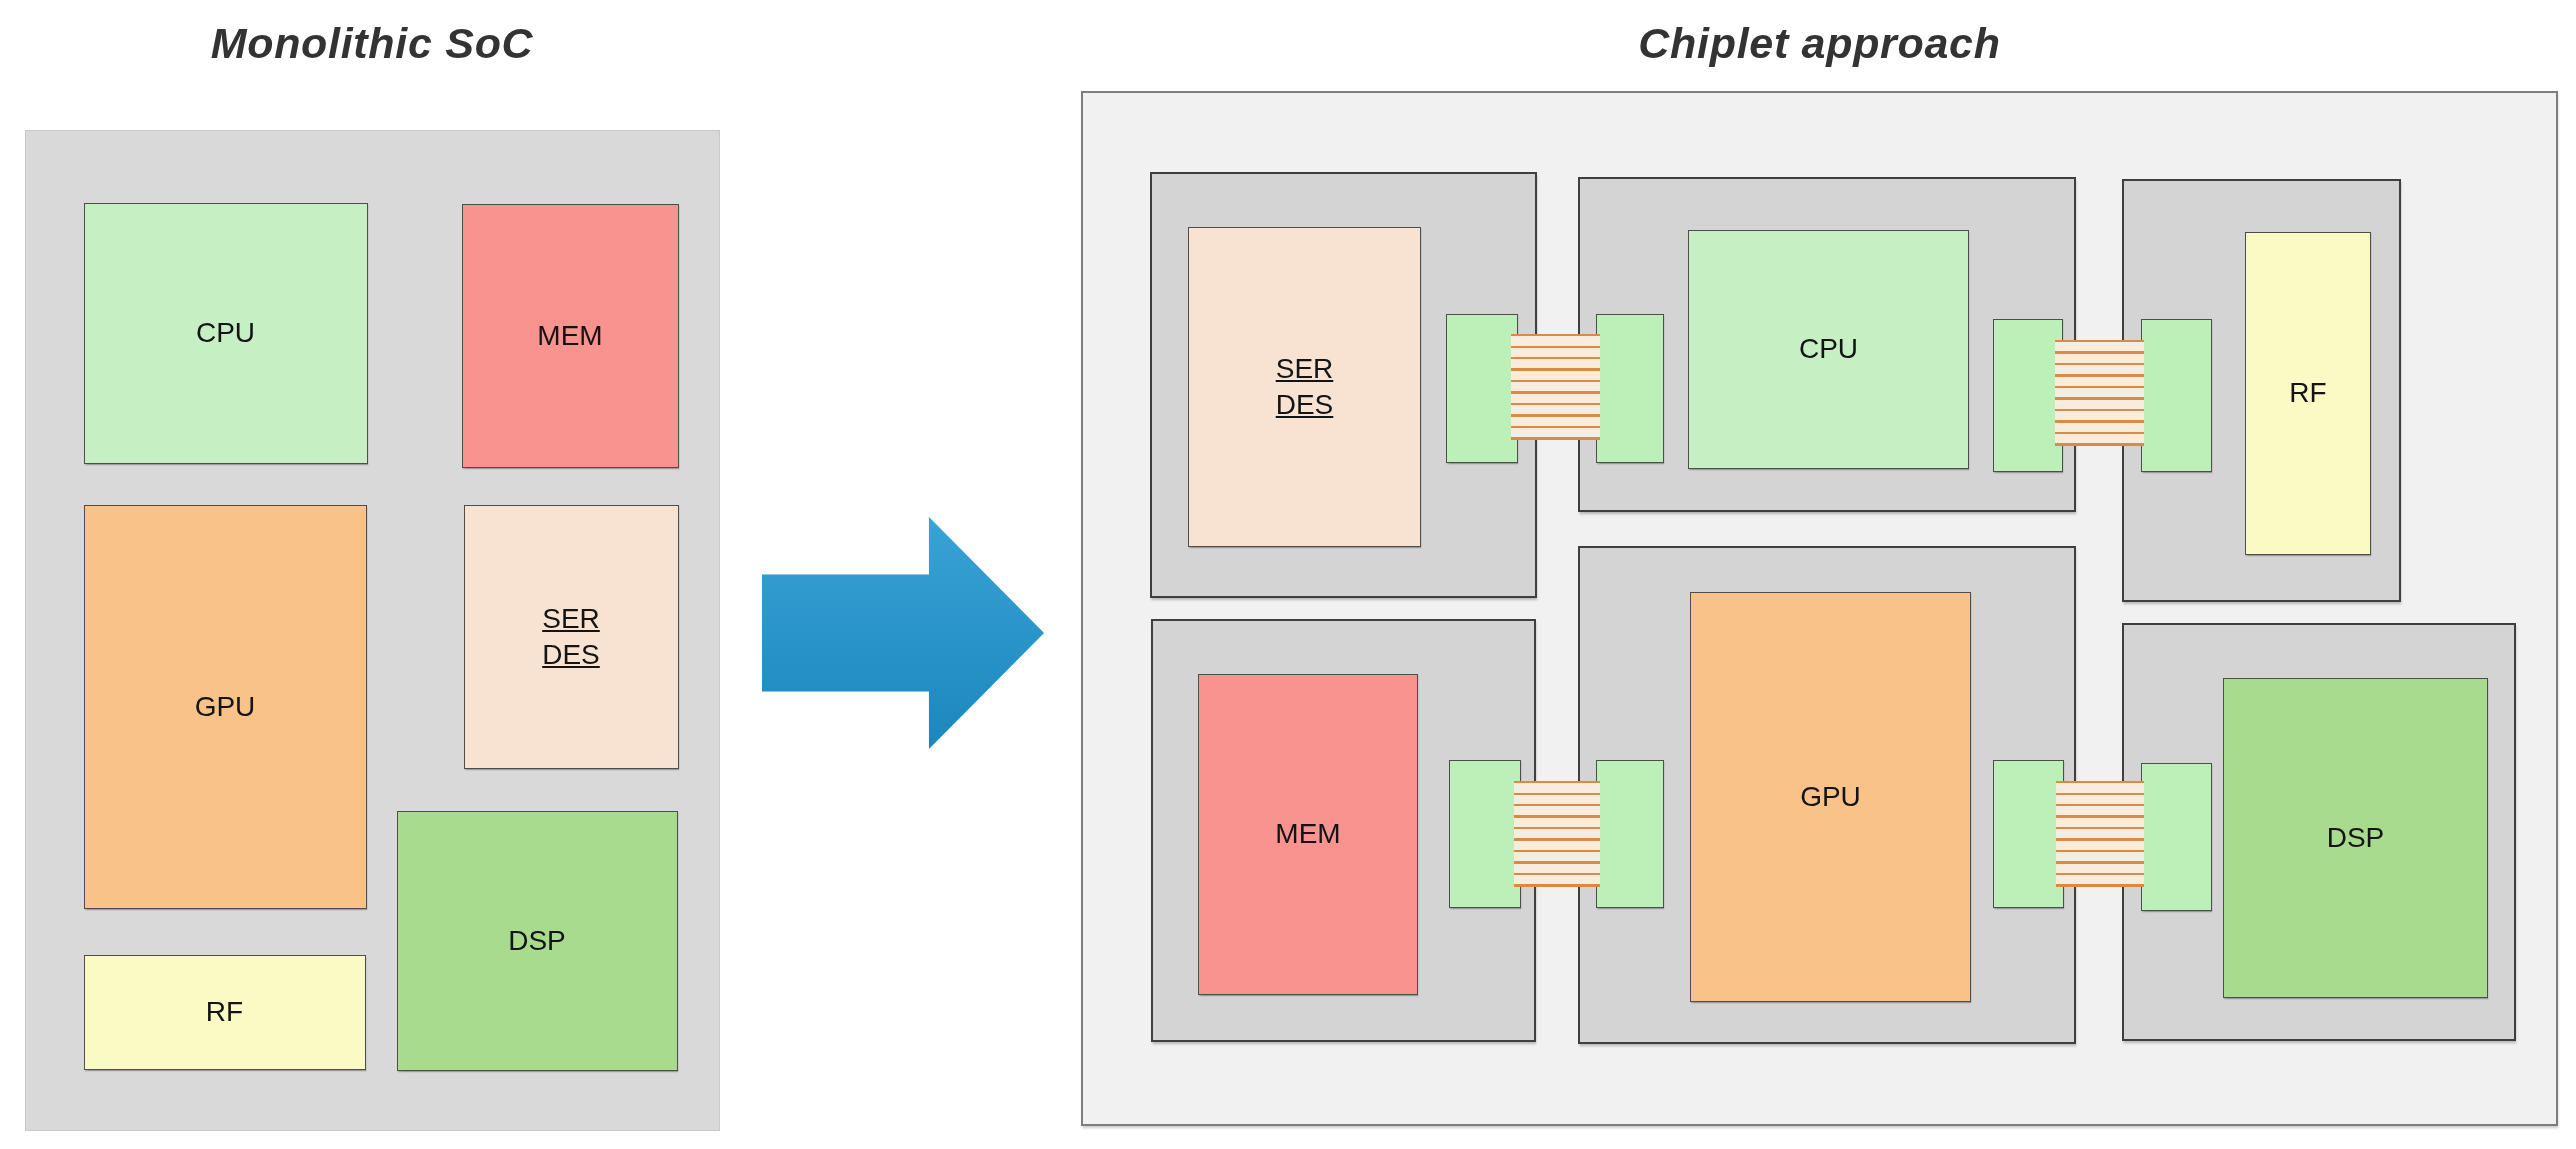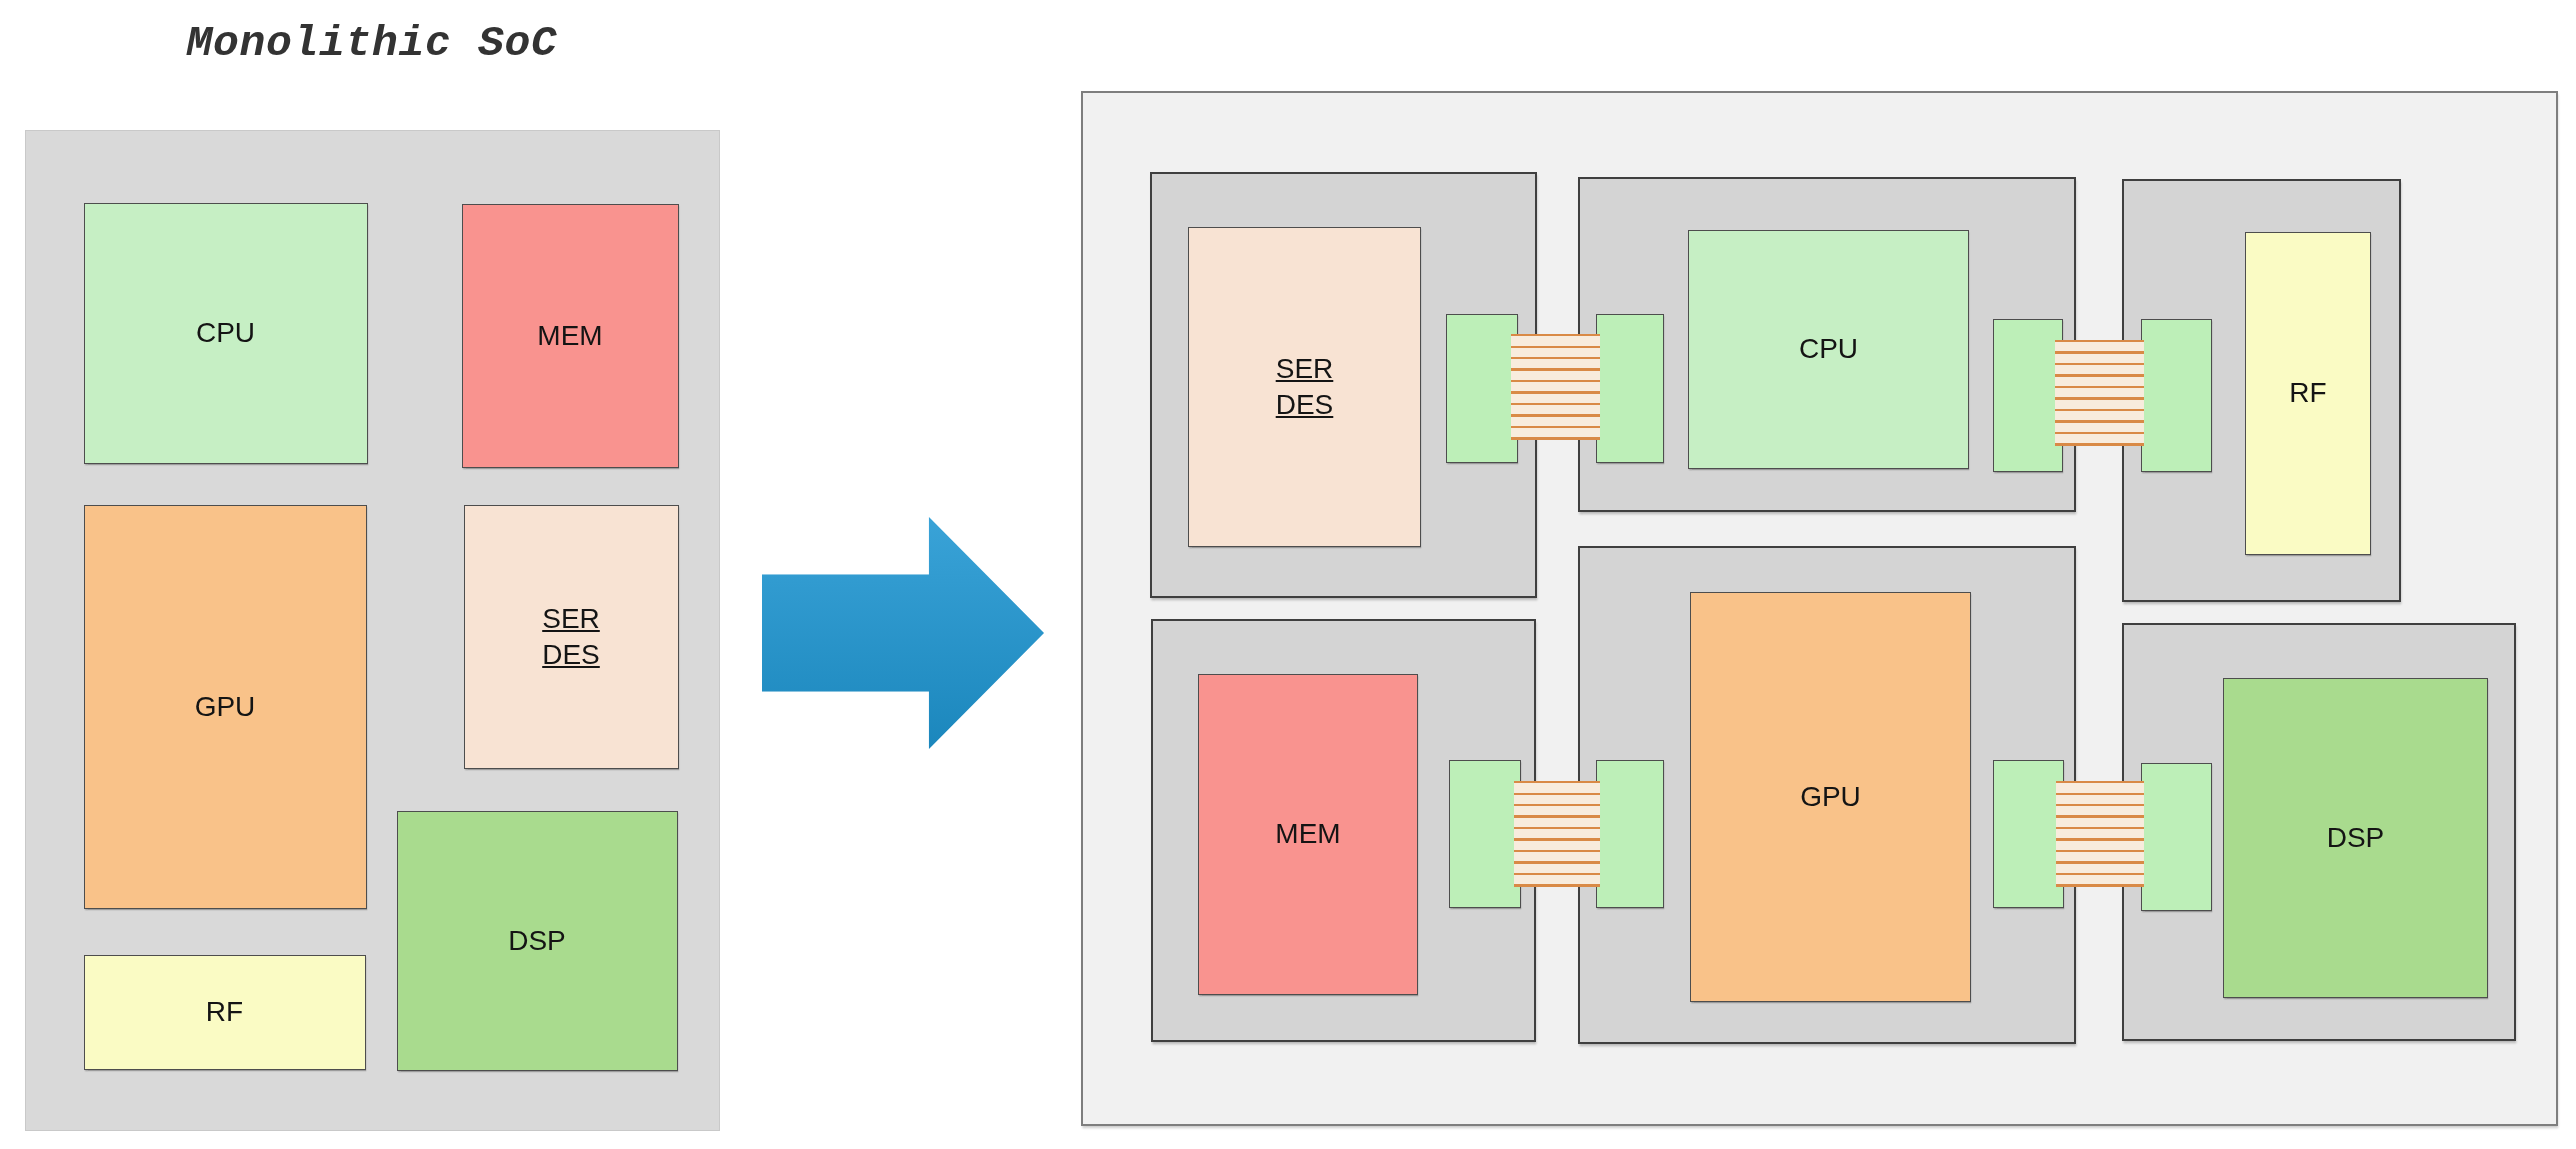--- a/index.html
+++ b/index.html
@@ -43,21 +43,22 @@
     clip-path:polygon(0 24.8%,59.2% 24.8%,59.2% 0,100% 50%,59.2% 100%,59.2% 75.2%,0 75.2%);
   }
   .arrow-shade{position:absolute;inset:0;background:linear-gradient(180deg,rgba(255,255,255,0.12),rgba(0,0,0,0.10));}
   .two-line span{display:block;text-decoration:underline;}
 </style>
 </head>
 <body>
 
 <div class="canvas">
 
-  <div class="title" style="left:24.5px;width:695px;font-family:Liberation Mono, monospace;">Monolithic SoC</div>
+  <div class="title" style="left:24.5px;width:695px;">Monolithic SoC</div>
+  <div class="title" style="left:1081px;width:1477px;">Chiplet approach</div>
 
   <div class="panel-left" style="background-color: rgb(217, 217, 217);">
 
     <div class="die" style="left: 58px; top: 72px; width: 284px; height: 261px; background-color: rgb(198, 239, 196);">
       <span>CPU</span>
     </div>
 
     <div class="die" style="left: 436px; top: 73px; width: 217px; height: 264px; background-color: rgb(249, 147, 143);">
       <span>MEM</span>
     </div>

